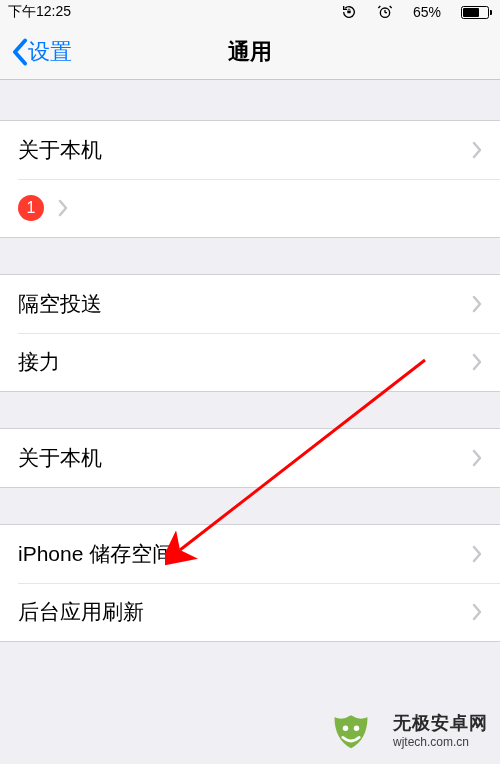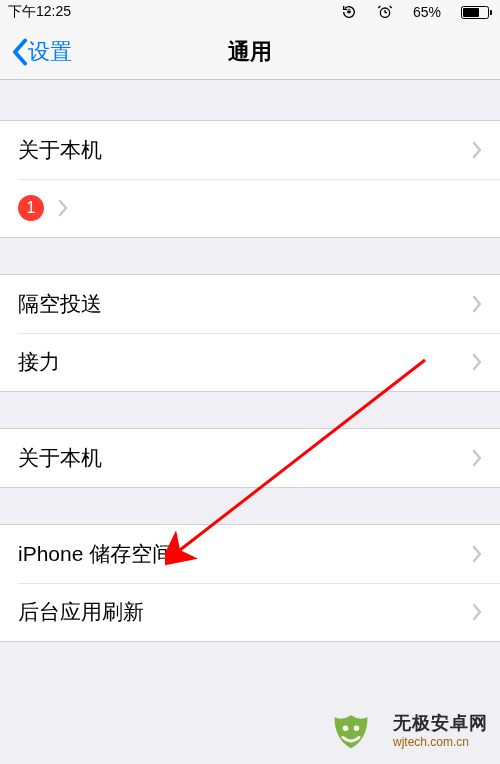--- a/index.html
+++ b/index.html
@@ -26,21 +26,21 @@
     .row + .row::before { content: ""; position: absolute; left: 18px; right: 0; top: 0; height: 1px; background: #e5e5ea; }
     .group { border-top: 1px solid #d1d1d5; border-bottom: 1px solid #d1d1d5; }
     .row-label { font-size: 21px; color: #000; flex: 1; }
     .chevron { color: #c7c7cc; }
     .chevron svg { width: 10px; height: 18px; display: block; }
     .badge { width: 26px; height: 26px; border-radius: 13px; background: #ff3b30; color: #fff; display: flex; align-items: center; justify-content: center; font-size: 16px; margin-right: 14px; }
     .arrow-annotation { position: absolute; left: 165px; top: 350px; pointer-events: none; z-index: 10; }
     .watermark { position: absolute; right: 12px; bottom: 12px; display: flex; align-items: center; gap: 20px; z-index: 20; }
     .wm-text { text-align: left; }
     .wm-title { font-size: 18px; font-weight: 700; color: #2a2a2a; letter-spacing: 1px; }
-    .wm-sub { font-size: 12px; color: #a16207; }
+    .wm-sub { font-size: 12px; color: #404040; }
   </style>
 </head>
 <body>
 
 <div class="phone">
 
   <div class="status-bar">
     <div>下午12:25</div>
     <div class="status-right">
       <svg width="16" height="16" viewBox="0 0 24 24" fill="none" stroke="#000" stroke-width="2">

